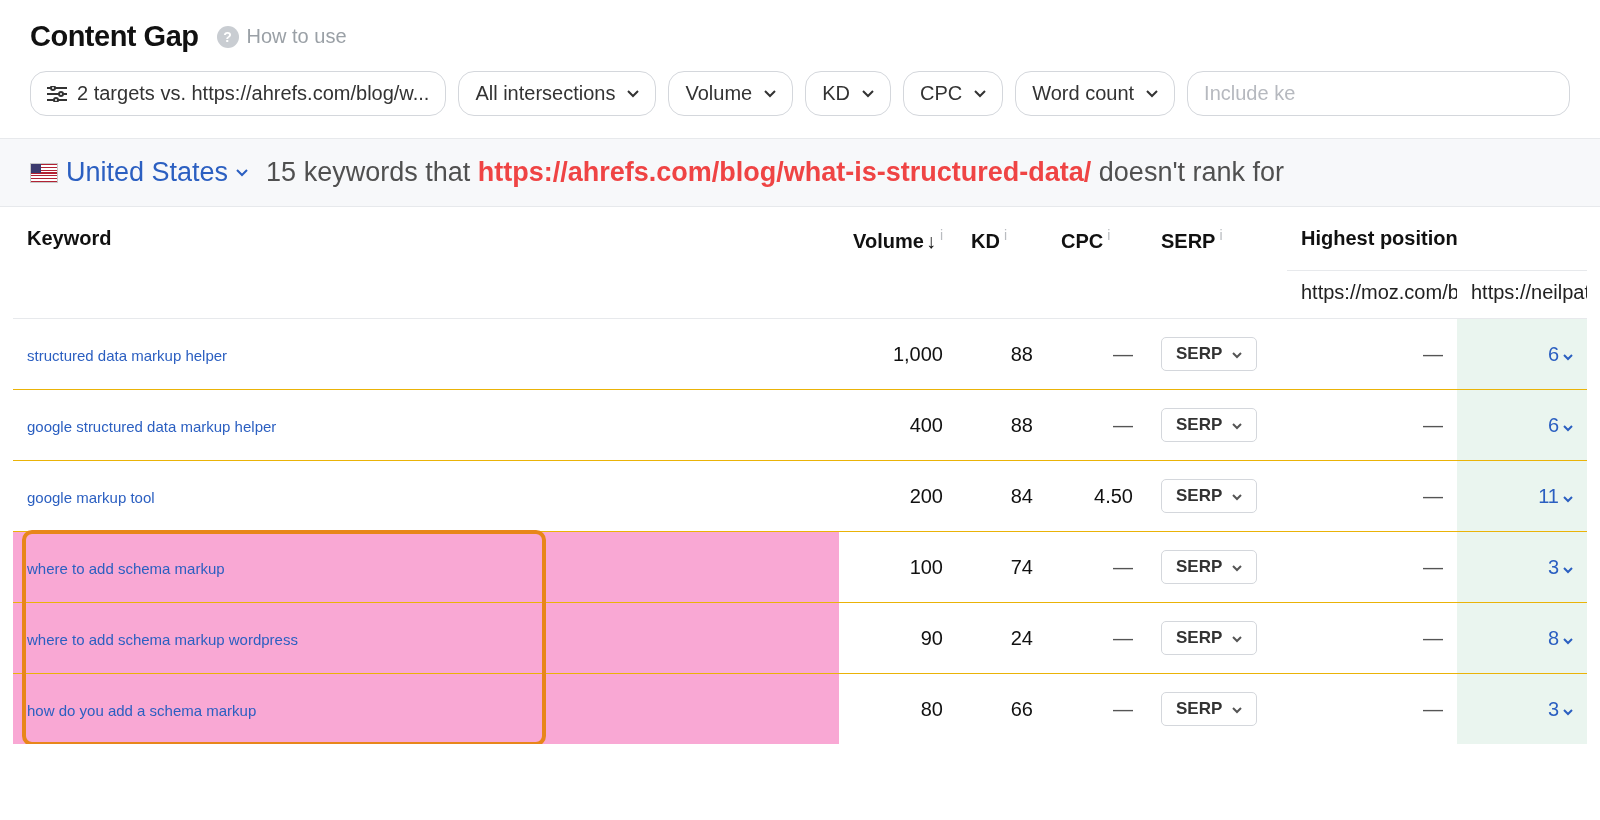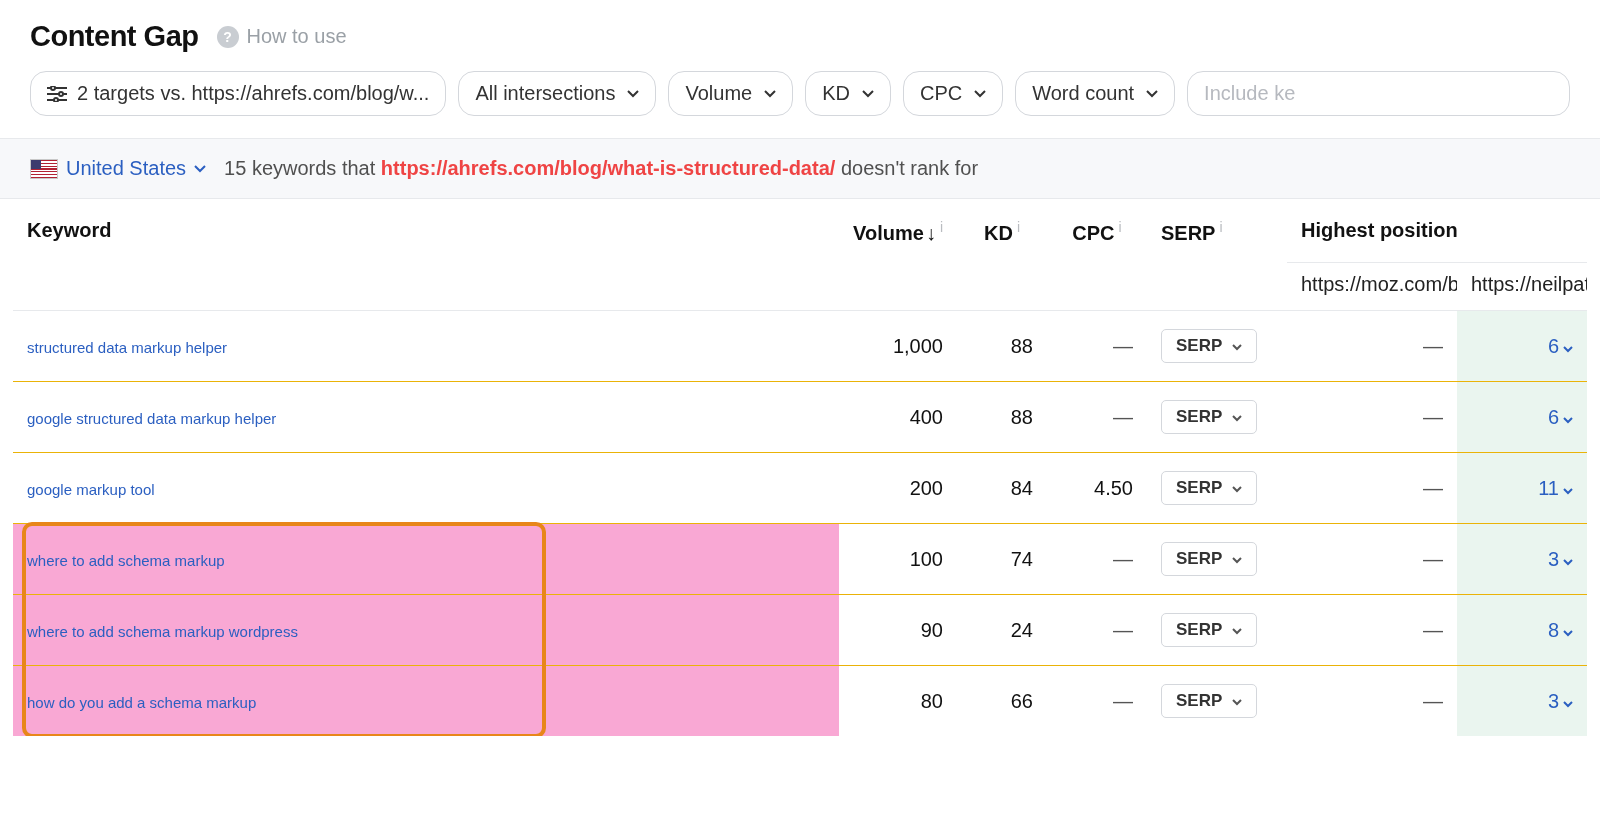--- a/index.html
+++ b/index.html
@@ -8,30 +8,30 @@
     .header-row { display: flex; align-items: center; gap: 18px; margin-bottom: 18px; }
     .title { font-size: 29px; font-weight: 700; letter-spacing: -0.5px; }
     .help { display: inline-flex; align-items: center; gap: 8px; color: #9aa0a6; font-size: 20px; }
     .help-icon { width: 22px; height: 22px; border-radius: 50%; background: #c9cdd2; color: #fff; display: inline-flex; align-items: center; justify-content: center; font-size: 14px; font-weight: 700; }
     .filters { display: flex; gap: 12px; align-items: center; flex-wrap: nowrap; }
     .pill { display: inline-flex; align-items: center; gap: 10px; border: 1px solid #d4d7dc; border-radius: 16px; padding: 10px 16px; font-size: 20px; color: #333; background: #fff; white-space: nowrap; }
     .pill .caret { margin-left: 2px; }
     .include-input { flex: 1; min-width: 140px; color: #b6b9bf; overflow: hidden; }
     .sliders-icon { display:inline-flex; }
     .caret svg, .sliders-icon svg { display:block; }
-    .summary-bar { margin: 22px -30px 0 -30px; padding: 18px 30px; background: #f7f8fa; border-top: 1px solid #e7e9ec; border-bottom: 1px solid #e7e9ec; display:flex; align-items:center; gap: 18px; font-size: 20px; color: #505050; }
+    .summary-bar { margin: 22px -30px 0 -30px; padding: 18px 30px; background: #f7f8fa; border-top: 1px solid #e7e9ec; border-bottom: 1px solid #e7e9ec; display:flex; align-items:center; gap: 18px; font-size: 27px; color: #505050; }
     .flag-icon { width: 28px; height: 20px; background: linear-gradient(#b22234,#b22234 7.7%, #fff 7.7%, #fff 15.4%, #b22234 15.4%, #b22234 23.1%, #fff 23.1%, #fff 30.8%, #b22234 30.8%, #b22234 38.5%, #fff 38.5%, #fff 46.2%, #b22234 46.2%, #b22234 53.8%, #fff 53.8%, #fff 61.5%, #b22234 61.5%, #b22234 69.2%, #fff 69.2%, #fff 76.9%, #b22234 76.9%, #b22234 84.6%, #fff 84.6%, #fff 92.3%, #b22234 92.3%); position: relative; display:inline-block; border:1px solid #c8c8c8;}
     .flag-icon::before { content:""; position:absolute; top:0; left:0; width:40%; height:53%; background:#3c3b6e; }
     .country { color:#2b5fc1; display:inline-flex; align-items:center; gap:8px; }
     .summary-text .bold { font-weight:700; color:#ef4444; }
     table { width: 100%; border-collapse: collapse; font-size: 20px; }
     thead th { text-align: left; font-weight: 700; padding: 20px 14px 18px; white-space: nowrap; vertical-align: top; }
     thead tr.row1 th { border-bottom: none; }
     thead tr.row2 th { font-weight: 400; color:#222; padding-top: 10px; padding-bottom: 14px; }
-    .col-vol, .col-kd, .col-cpc { text-align: center; }
+    .col-vol, .col-kd, .col-cpc { text-align: left; }
     .col-serp { text-align: left; }
     .info-i { color:#b9bcc0; font-weight: 400; font-size: 14px; margin-left:4px; vertical-align: super; }
     .sort-arrow { font-weight: 700; margin-left: 2px; }
     tbody td { padding: 18px 14px; border-top: 1px solid #eab308; vertical-align: middle; white-space: nowrap; }
     tbody tr:first-child td { border-top: 1px solid #e7e9ec; }
     .kw-link { color:#2b5fc1; text-decoration: none; font-size: 15px; }
     .serp-btn { display:inline-flex; align-items:center; gap:10px; border:1px solid #d4d7dc; border-radius:5px; padding:6px 14px; font-weight:700; font-size:17px; color:#333; }
     .dash { color:#555; }
     .num-right { text-align: right; }
     .pos-cell { text-align:right; color:#2b5fc1; font-weight:400; display:flex; justify-content:flex-end; align-items:center; gap:4px; }

